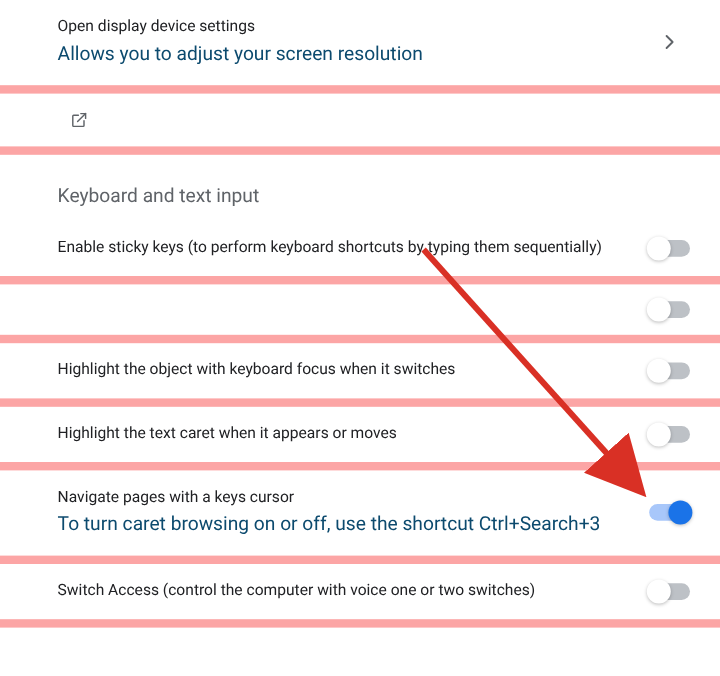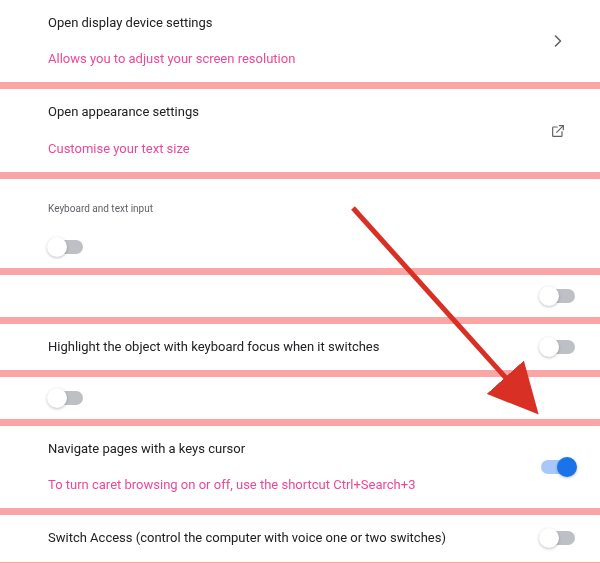--- a/index.html
+++ b/index.html
@@ -22,27 +22,27 @@
     }
     .row:first-child { border-top: none; }
     .row .text { flex: 1; padding-right: 12px; }
     .row .title {
       font-size: 13px;
       color: #202124;
       line-height: 1.4;
       font-weight: 400;
     }
     .row .subtitle {
-      font-size: 13px;
-      color: #ec4899;
+      font-size: 16px;
+      color: #0c4a6e;
       line-height: 1.4;
-      margin-top: 18px;
+      margin-top: 2px;
     }
     .section-header {
-      font-size: 10px;
+      font-size: 16px;
       color: #5f6368;
       padding: 24px 24px 12px 48px;
       font-weight: 400;
     }
     .trailing {
       display: flex;
       align-items: center;
       justify-content: center;
       width: 36px;
       color: #5f6368;
@@ -90,36 +90,35 @@
           <div class="title">Open display device settings</div>
           <div class="subtitle">Allows you to adjust your screen resolution</div>
         </div>
         <div class="trailing">
           <svg width="8" height="12" viewBox="0 0 8 12" fill="none">
             <path d="M1.5 1L6.5 6L1.5 11" stroke="#5f6368" stroke-width="1.6" stroke-linecap="round" stroke-linejoin="round"></path>
           </svg>
         </div>
       </div>
       <div class="row">
-        <div class="text">
-          <div class="title">Open appearance settings</div>
-          <div class="subtitle">Customise your text size</div>
-        </div>
         <div class="trailing">
           <svg width="16" height="16" viewBox="0 0 24 24" fill="none">
             <path d="M18 13v6a1 1 0 0 1-1 1H5a1 1 0 0 1-1-1V7a1 1 0 0 1 1-1h6" stroke="#5f6368" stroke-width="1.8" stroke-linecap="round" stroke-linejoin="round"></path>
             <path d="M14 4h6v6" stroke="#5f6368" stroke-width="1.8" stroke-linecap="round" stroke-linejoin="round"></path>
             <path d="M10 14L20 4" stroke="#5f6368" stroke-width="1.8" stroke-linecap="round" stroke-linejoin="round"></path>
           </svg>
         </div>
       </div>
     </div>
   <div class="section-header">Keyboard and text input</div>
   <div id="keyboard-rows">
       <div class="row">
+        <div class="text">
+          <div class="title">Enable sticky keys (to perform keyboard shortcuts by typing them sequentially)</div>
+        </div>
         <div class="trailing">
           <div class="toggle">
             <div class="knob"></div>
           </div>
         </div>
       </div>
       <div class="row">
         <div class="text">
         </div>
         <div class="trailing">
@@ -132,20 +131,23 @@
         <div class="text">
           <div class="title">Highlight the object with keyboard focus when it switches</div>
         </div>
         <div class="trailing">
           <div class="toggle">
             <div class="knob"></div>
           </div>
         </div>
       </div>
       <div class="row">
+        <div class="text">
+          <div class="title">Highlight the text caret when it appears or moves</div>
+        </div>
         <div class="trailing">
           <div class="toggle">
             <div class="knob"></div>
           </div>
         </div>
       </div>
       <div class="row">
         <div class="text">
           <div class="title">Navigate pages with a keys cursor</div>
           <div class="subtitle">To turn caret browsing on or off, use the shortcut Ctrl+Search+3</div>

